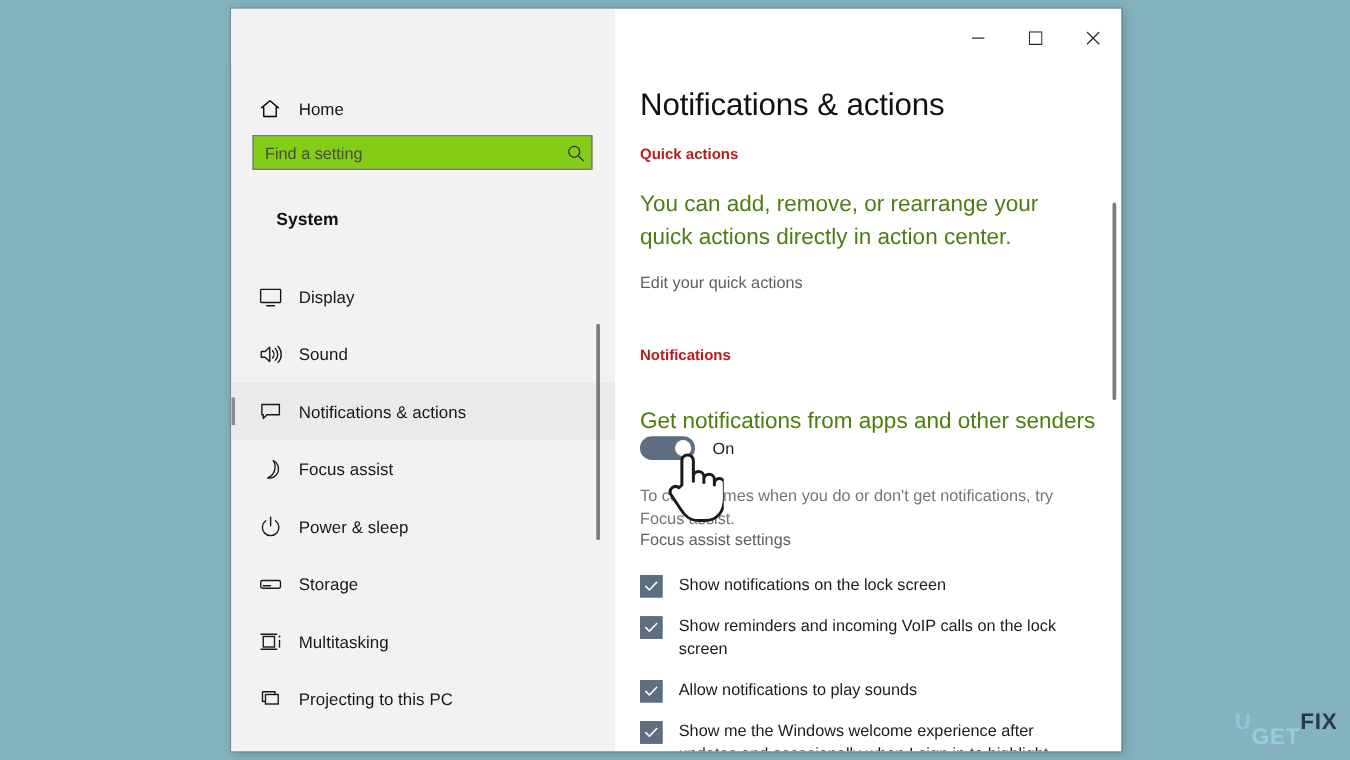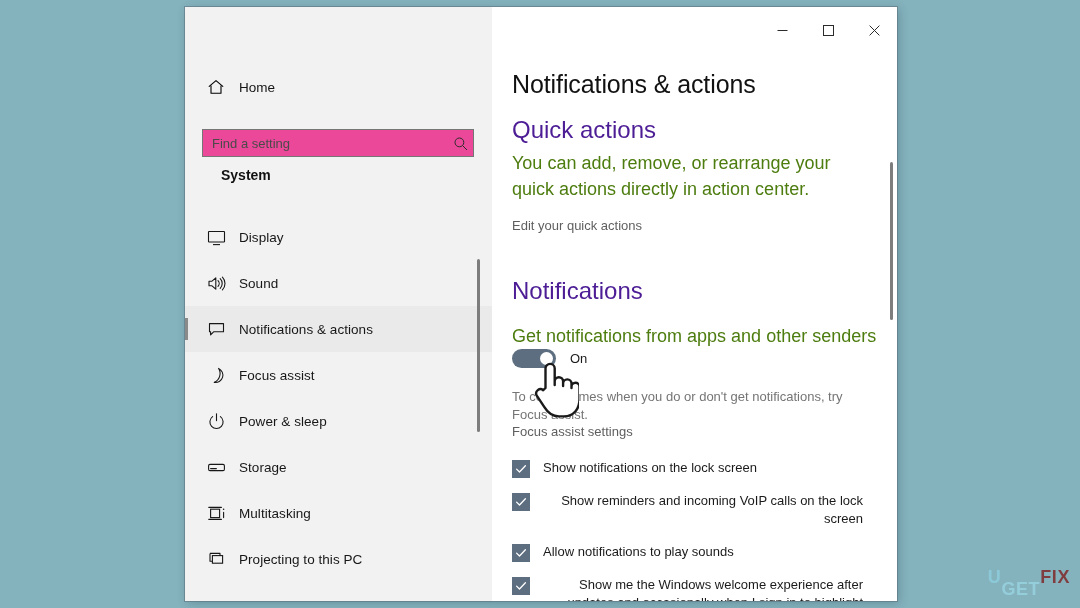--- a/index.html
+++ b/index.html
@@ -87,24 +87,24 @@
   }
   .home-row .nav-icon { width: 46px; display:flex; justify-content:center; margin-left: 8px;}
   .home-row .nav-label {
     font-size: 13.5px;
     color: #151515;
   }
 
   .search-wrap {
     position: absolute;
     left: 17px;
-    top: 122px;
+    top: 101px;
     width: 272px;
     height: 28px;
-    background: #ec4899;
+    background: #84cc16;
     border: 1px solid #767676;
     box-sizing: border-box;
     display: flex;
     align-items: center;
   }
   .search-wrap input {
     flex: 1;
     border: none;
     outline: none;
     background: transparent;
@@ -191,23 +191,23 @@
   .page-h1 {
     position: absolute;
     left: 20px;
     top: 16px;
     font-size: 25px;
     color: #111;
     font-weight: normal;
     letter-spacing: -.1px;
   }
   .h2 {
-    font-size: 24px;
-    color: #4c1d95;
-    font-weight: normal;
+    font-size: 12px;
+    color: #b91c1c;
+    font-weight: bold;
   }
   .body-text {
     font-size: 18px;
     color: #4d7c0f;
     line-height: 1.42;
   }
   .link {
     font-size: 13px;
     color: #5f5f5f;
     text-decoration: none;
@@ -283,21 +283,20 @@
     justify-content: center;
     margin-top: 1px;
   }
   .cbox svg { display: block; }
   .check-label {
     margin-left: 13px;
     font-size: 13px;
     color: #1b1b1b;
     line-height: 1.42;
     max-width: 320px;
-    text-align: right;
   }
 
   .ct-scroll {
     position: absolute;
     right: 4px;
     top: 108px;
     width: 3px;
     height: 158px;
     background: #7d7d7d;
     border-radius: 2px;
@@ -321,21 +320,21 @@
     font-size: 18px;
     font-weight: bold;
     letter-spacing: .6px;
     display: flex;
     align-items: center;
     opacity: .78;
     user-select: none;
   }
   .wm-u { color: #8fd0e0; }
   .wm-get { color: #9ad6e4; margin-top: 24px; }
-  .wm-fix { color: #7f1d1d; }
+  .wm-fix { color: #0f172a; }
 </style>
 </head>
 <body>
 
 <div id="root">
 
   <div class="window">
 
     <div class="titlebar">
       <div class="titlebar-label">Settings</div>

